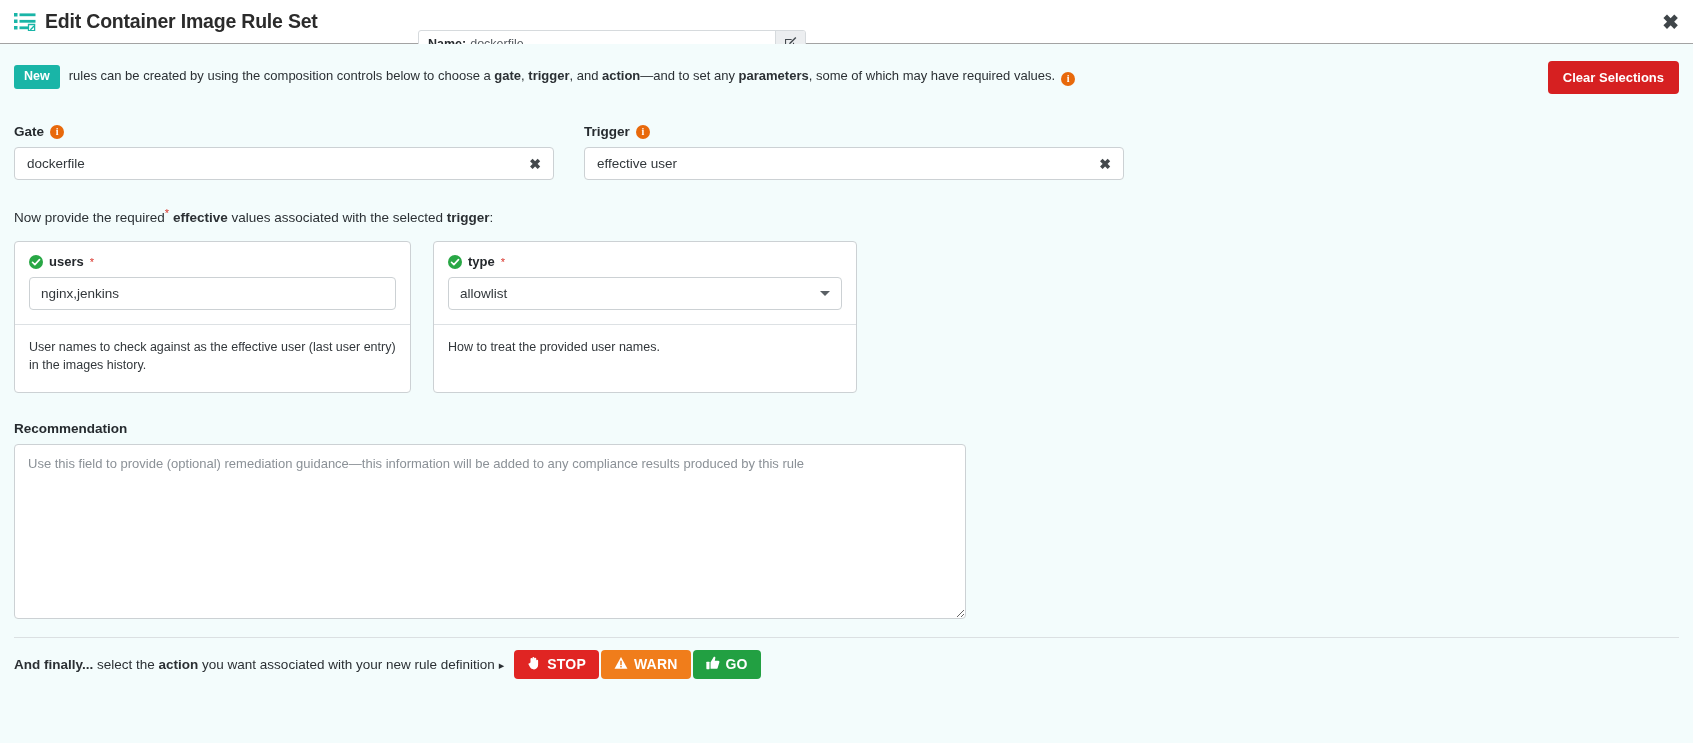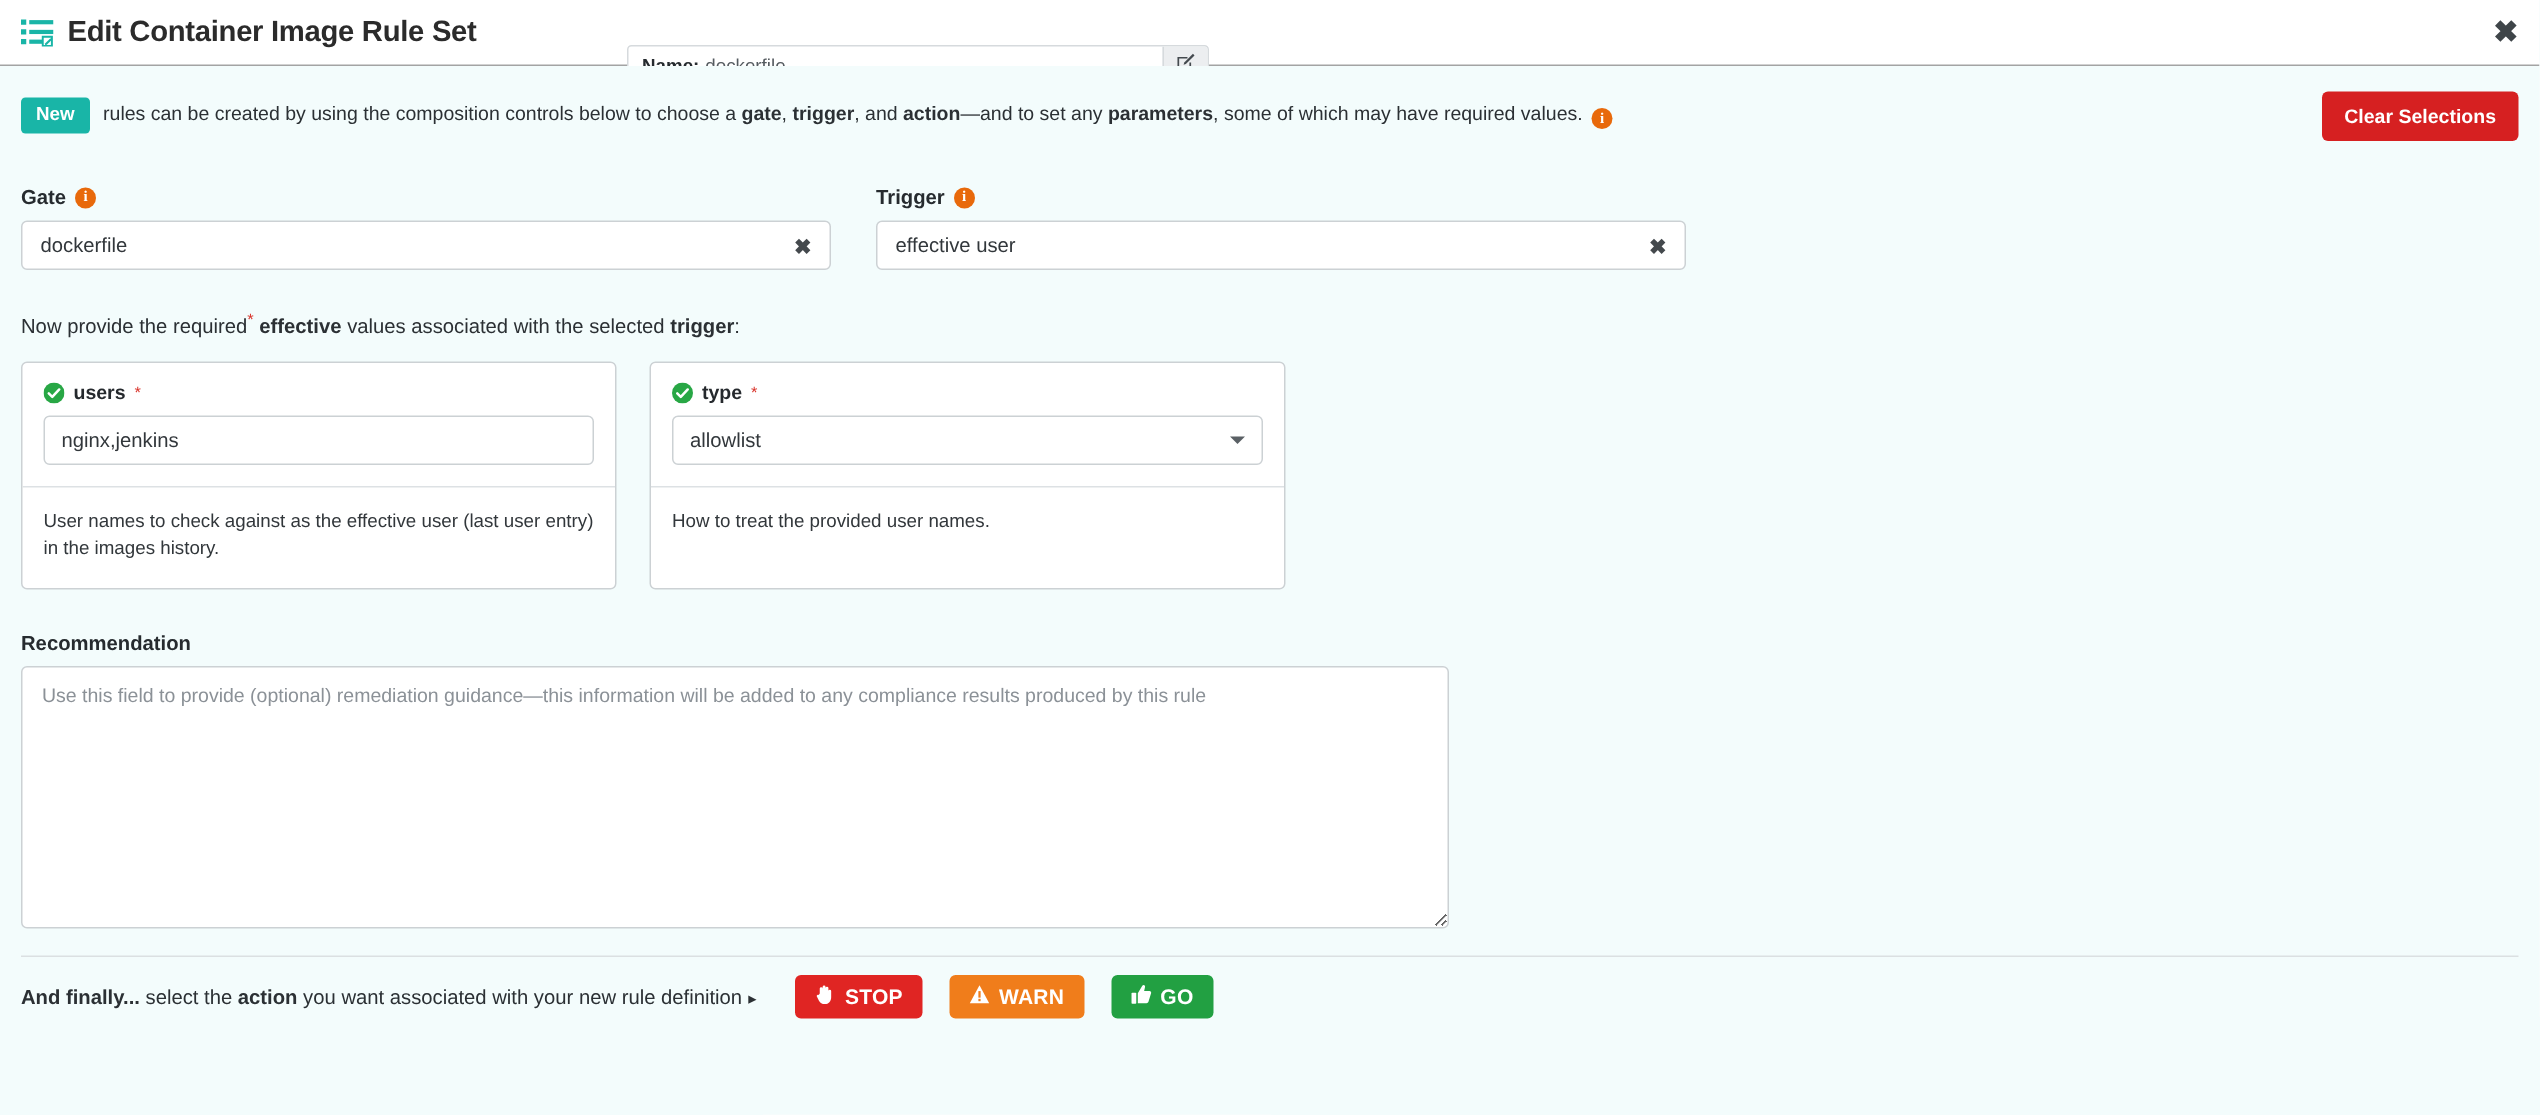--- a/index.html
+++ b/index.html
@@ -90,21 +90,21 @@
   .pcard.type .pcard-help { min-height:62px; }
 
   .rec-label { margin-top:28px; font-size:13.5px; font-weight:700; }
   .rec-area { margin-top:8px; width: 952px; height:175px;
     border:1px solid #ccd1d4; border-radius:4px; background:#fff;
     padding:11px 13px; font-size:13px; color:#32373b; resize:both;
     font-family:"Liberation Sans", sans-serif; outline:none; display:block; }
   .rec-area::placeholder { color:#8b9197; }
 
   .final-hr { margin-top:18px; border-top:1px solid #dbe0e2; }
-  .final-row { display:flex; align-items:center; height:52px; gap:18px; }
+  .final-row { display:flex; align-items:center; height:52px; gap:2px; }
   .final-text { font-size:13.5px; color:#2b3034; }
   .final-text b { font-weight:700; }
   .arrow-mark { color:#2b3034; font-size:11px; margin:0 8px 0 4px; }
   .act-btn { border:none; border-radius:4px; color:#fff; font-size:14px; font-weight:700;
     padding:0 13px; height:29px; display:inline-flex; align-items:center; gap:6px;
     font-family:"Liberation Sans", sans-serif; cursor:pointer; letter-spacing:.2px; }
   .act-stop { background:#e02523; }
   .act-warn { background:#f07d1b; }
   .act-go { background:#22a042; }
   .act-btn svg { width:14px; height:14px; flex:0 0 14px; }

